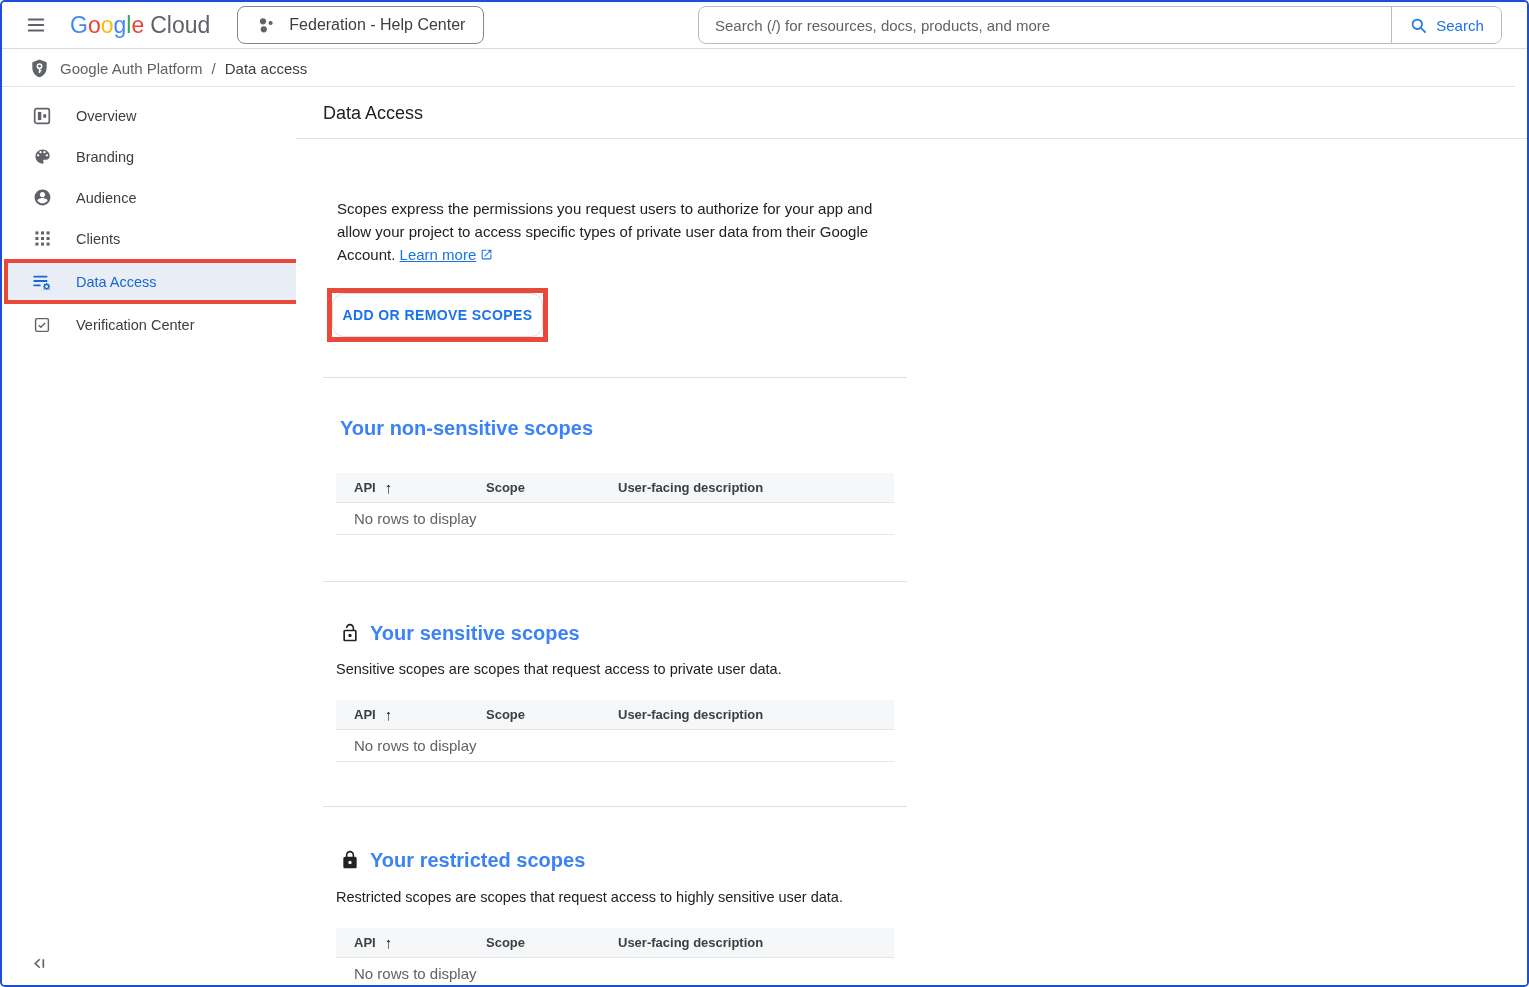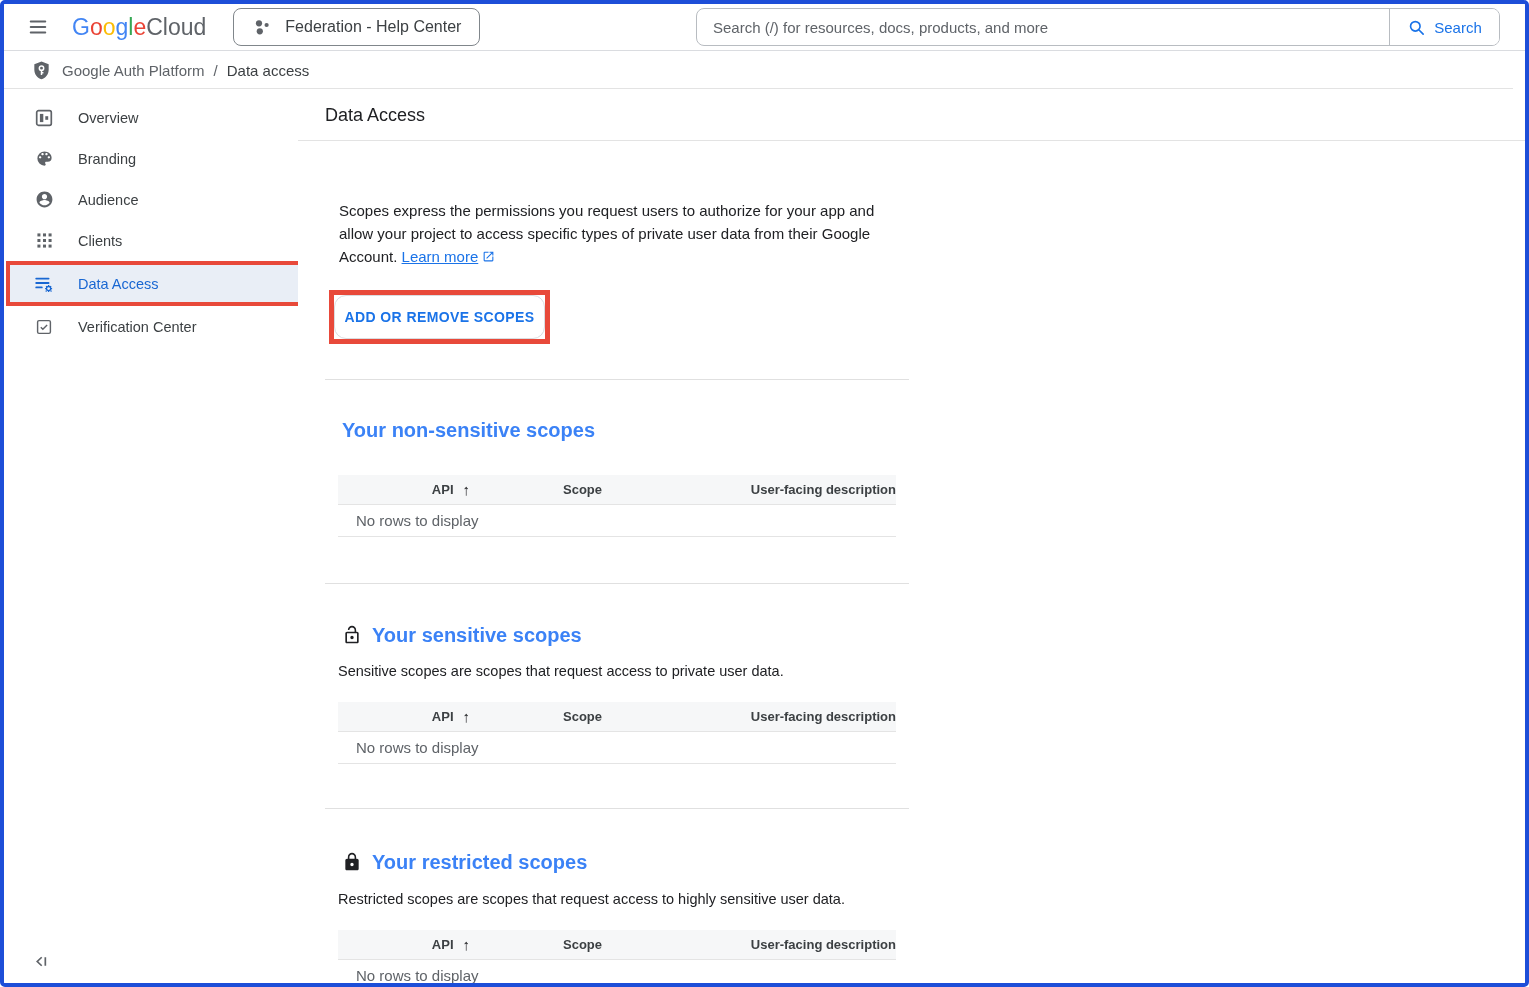--- a/index.html
+++ b/index.html
@@ -4,33 +4,33 @@
 <style>
   * { box-sizing: border-box; margin: 0; padding: 0; }
   html,body { background:#fff; }
   body {
     font-family: "Liberation Sans", "DejaVu Sans", sans-serif;
     color:#202124;
     -webkit-font-smoothing: antialiased;
   }
   .window {
     position:relative; width:1529px; height:987px;
-    border:4px solid #1d4ed8; border-radius:5px;
+    border:2px solid #1d4ed8; border-radius:5px;
     overflow:hidden; background:#fff;
   }
 
   
   .topbar {
     position:absolute; top:0; left:0; right:0; height:47px;
     display:flex; align-items:center; padding-left:22px;
     border-bottom:1px solid #dadce0; background:#fff;
   }
   .burger { width:24px; height:24px; display:flex; align-items:center; justify-content:center; cursor:pointer; background:none; border:none; }
   .logo { display:flex; align-items:baseline; margin-left:22px; font-size:23px; font-weight:500; letter-spacing:0; white-space:nowrap; cursor:pointer; }
-  .logo .cloud { color:var(--logo_cloud_gray,#5f6368); }
+  .logo .cloud { color:var(--logo_cloud_gray,#5f6368); margin-left:6px; }
   .project-btn {
     margin-left:27px; height:38px; padding:0 18px;
     display:flex; align-items:center; gap:13px;
     background:#fff; border:1px solid #80868b; border-radius:8px;
     font-family:inherit; font-size:16px; color:#3c4043; cursor:pointer; white-space:nowrap;text-align:right;
   }
   .search-wrap {
     margin-left:auto; margin-right:25px;
     width:804px; height:38px; display:flex; align-items:stretch;
     border:1px solid #b8bcc1; border-radius:8px; background:#fff; overflow:hidden;
@@ -120,21 +120,21 @@
   .sec-desc.mt17 { margin-top:17px; }
 
   .scopes-table { margin:33px 0 0 40px; width:558px; }
   .scopes-table.mt22 { margin-top:22px; }
   .t-head {
     display:grid; grid-template-columns:132px 132px 1fr;
     background:#f6f7f8; height:30px; align-items:center;
     border-bottom:1px solid #e4e4e4;
     font-size:13px; font-weight:700; color:#3c4043;
   }
-  .t-cell { padding-left:18px; display:flex; align-items:center; cursor:pointer;justify-content:flex-end; }
+  .t-cell { padding-left:18px; display:flex; align-items:center; cursor:pointer; }
   .sort-arrow { margin-left:9px; font-size:15px; font-weight:700; color:#202124; }
   .t-empty {
     height:32px; line-height:32px; padding-left:18px;
     font-size:15px; color:#5f6368; border-bottom:1px solid #e4e4e4;
   }
 </style>
 </head>
 <body>
 
 <div class="window">

